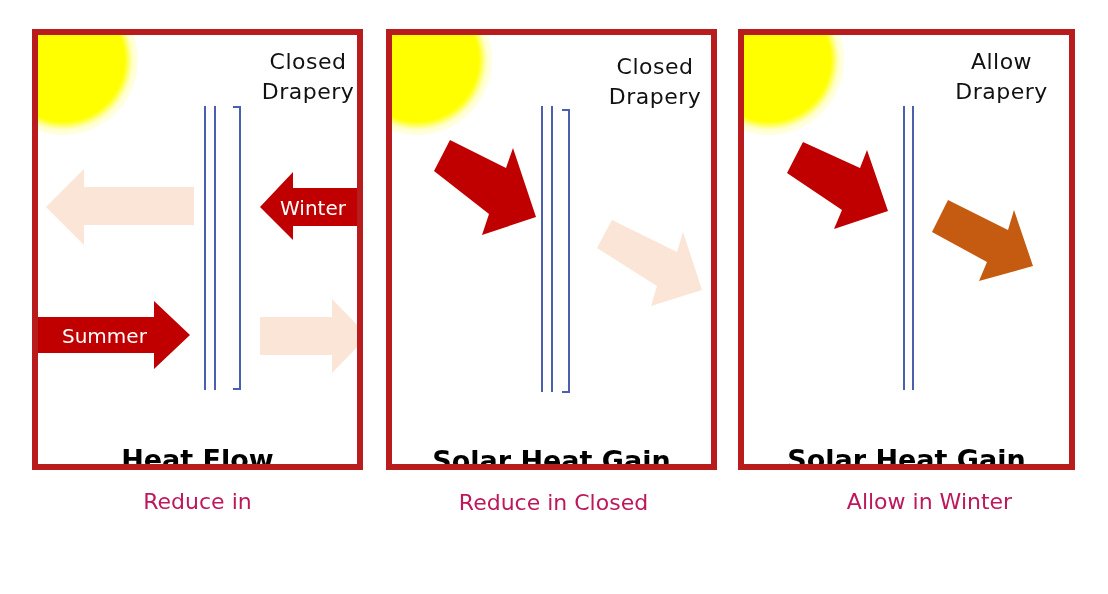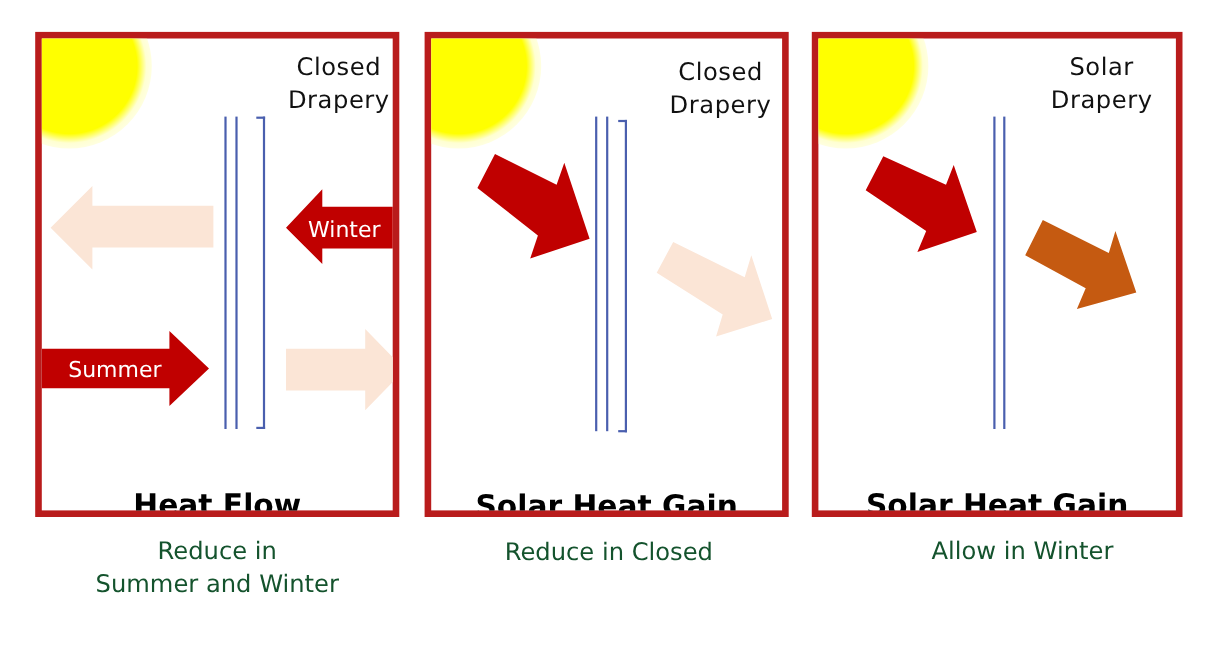--- a/index.html
+++ b/index.html
@@ -7,21 +7,21 @@
          font-family: "DejaVu Sans", sans-serif; color: #000; }
   .panel { position: absolute; top: 29px; width: 331px; height: 441px;
            border: 6px solid #b91c1c; box-sizing: border-box; background: #fff; overflow: hidden; }
   .sun { position: absolute; left: -50px; top: -50px; width: 150px; height: 150px; border-radius: 50%;
          background: radial-gradient(circle, #ffff00 0%, #ffff00 58%, rgba(255,255,180,0.6) 66%, rgba(255,255,240,0.0) 80%); }
   .drape-label { position: absolute; font-size: 22px; line-height: 30px; text-align: center; color: #111;
                  font-family: "DejaVu Sans", sans-serif; letter-spacing: 0.5px; }
   .pane { position: absolute; width: 2px; background: #4a5fae; }
   .drape { position: absolute; border: 2px solid #4a5fae; border-left: none; width: 6px; }
   .title { position: absolute; left: 0; right: 0; text-align: center; font-weight: bold; font-size: 27px; margin-top: 25px; }
-  .caption { position: absolute; text-align: center; font-size: 22px; line-height: 30px; color: #14532d;
+  .caption { position: absolute; text-align: center; font-size: 22px; line-height: 30px; color: #be185d;
              font-family: "DejaVu Sans", sans-serif; }
   svg { position: absolute; overflow: visible; }
   .arrow-text { fill: #ffffff; font-family: "DejaVu Sans", sans-serif; font-size: 20px; }
 </style>
 </head>
 <body>
 
 <div class="panel" style="left:32px;">
   <div class="sun"></div>
   <div class="drape-label" style="left:215px; top:12px; width:110px;">
@@ -47,21 +47,20 @@
   </svg>
 
   <svg style="left:222px; top:264px;" width="110" height="75">
     <polygon points="0,18 72,18 72,0 108,37 72,74 72,56 0,56" fill="#fbe5d6"></polygon>
   </svg>
 
   <div class="title" style="top:384px;">Heat Flow</div>
 </div>
 <div class="caption" style="left:32px; top:487px; width:331px;">
   <div>Reduce in</div>
-  <div>Summer and Winter</div>
 </div>
 
 <div class="panel" style="left:386px;">
   <div class="sun"></div>
   <div class="drape-label" style="left:208px; top:17px; width:110px;">
     <div>Closed</div>
     <div>Drapery</div>
   </div>
   <div class="pane" style="left:149px; top:71px; height:286px;"></div>
   <div class="pane" style="left:159px; top:71px; height:286px;"></div>
@@ -76,21 +75,21 @@
 
   <div class="title" style="top:385px;">Solar Heat Gain</div>
 </div>
 <div class="caption" style="left:386px; top:488px; width:335px;">
   <div>Reduce in Closed</div>
 </div>
 
 <div class="panel" style="left:738px; width:337px;">
   <div class="sun"></div>
   <div class="drape-label" style="left:200px; top:12px; width:115px;">
-    <div>Solar</div>
+    <div>Allow</div>
     <div>Drapery</div>
   </div>
   <div class="pane" style="left:159px; top:71px; height:284px;"></div>
   <div class="pane" style="left:168px; top:71px; height:284px;"></div>
 
   <svg style="left:43px; top:103px;" width="105" height="100">
     <polygon points="0,35 16,4 73,30 80,12 101,73 47,91 55,72" fill="#c00000"></polygon>
   </svg>
   <svg style="left:188px; top:162px;" width="105" height="95">
     <polygon points="0,35 16,3 76,33 82,13 101,69 47,84 55,65" fill="#c55a11"></polygon>

